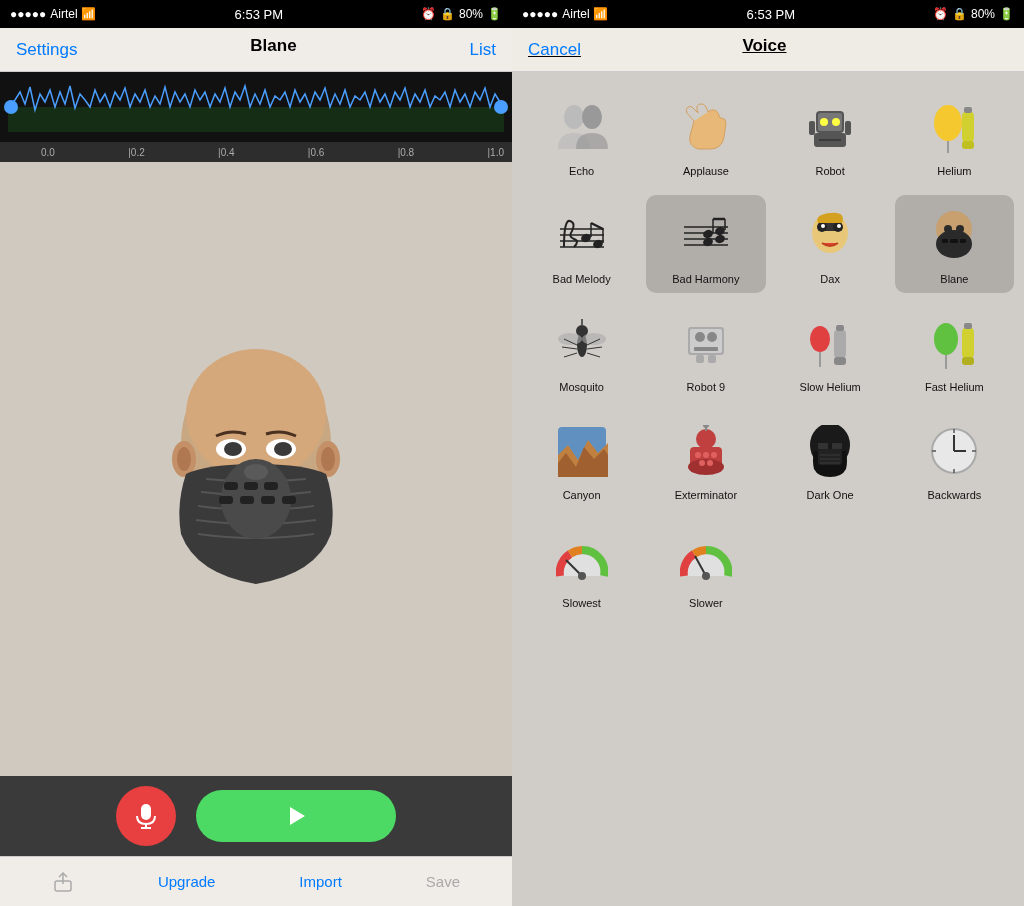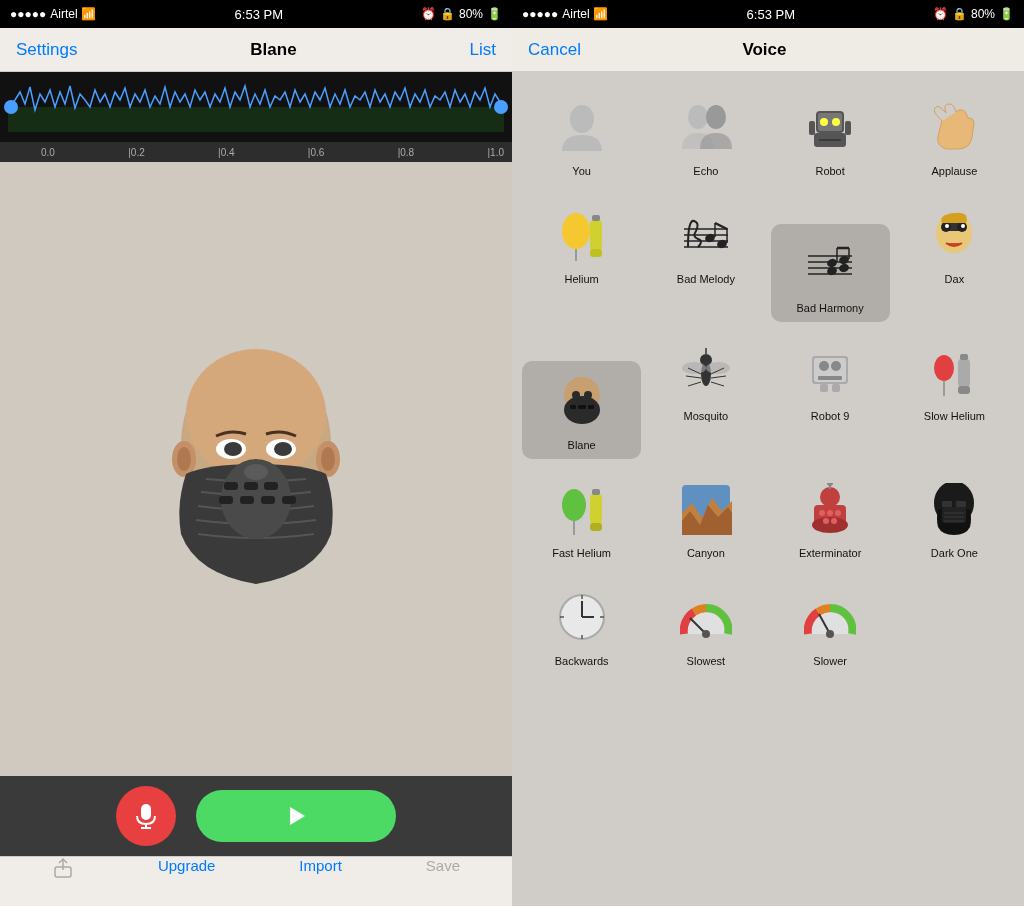--- a/index.html
+++ b/index.html
@@ -31,21 +31,20 @@
       font-size: 12px;
     }
     .status-bar-left { display: flex; align-items: center; gap: 4px; }
     .status-bar-center { font-weight: 400; font-size: 13px; }
     .status-bar-right { display: flex; align-items: center; gap: 4px; font-size: 12px; }
 
     .nav-bar {
       background: #f0ede8;
       border-bottom: 1px solid #ccc;
       display: flex;
-      align-items: center;
       justify-content: space-between;
       padding: 8px 16px;
       height: 44px;
     }
     .nav-btn {
       color: #007aff;
       font-size: 17px;
       font-weight: 400;
       background: none;
       border: none;
@@ -140,20 +139,21 @@
       justify-content: center;
       cursor: pointer;
       border: none;
     }
 
     .bottom-toolbar {
       background: #f0ede8;
       border-top: 1px solid #ccc;
       height: 50px;
       display: flex;
+      align-items: center;
       justify-content: space-around;
       padding: 0 10px;
     }
     .toolbar-btn {
       color: #007aff;
       font-size: 15px;
       background: none;
       border: none;
       cursor: pointer;
       display: flex;
@@ -167,20 +167,21 @@
     .right-panel {
       width: 512px;
       height: 906px;
       background: #d0cdc8;
       display: flex;
       flex-direction: column;
     }
 
     .right-panel .nav-bar {
       background: rgba(240,237,232,0.95);
+      text-decoration: underline;
     }
 
     .voice-grid {
       flex: 1;
       overflow-y: auto;
       padding: 15px 10px;
       display: grid;
       grid-template-columns: repeat(4, 1fr);
       gap: 10px 5px;
       align-content: start;
@@ -190,21 +191,20 @@
       display: flex;
       flex-direction: column;
       align-items: center;
       gap: 6px;
       padding: 8px 4px;
       border-radius: 10px;
       cursor: pointer;
     }
     .voice-item.selected {
       background: rgba(0,0,0,0.15);
-      margin-top: 29px;
     }
     .voice-icon {
       width: 64px;
       height: 64px;
       display: flex;
       align-items: center;
       justify-content: center;
     }
     .voice-label {
       font-size: 11px;
@@ -374,40 +374,42 @@
   </div>
 
   <div class="nav-bar">
     <button class="nav-btn">Cancel</button>
     <span class="nav-title">Voice</span>
     <span style="width:60px"></span>
   </div>
 
   <div class="voice-grid">
 
-    <div class="voice-item">
-      <div class="voice-icon">
-        <svg width="52" height="52" viewBox="0 0 52 52">
-          <ellipse cx="26" cy="18" rx="12" ry="14" fill="#bbb"></ellipse>
-          <path d="M 6 50 Q 6 34 26 34 Q 46 34 46 50" fill="#bbb"></path>
-        </svg>
-      </div>
-      <span class="voice-label">You</span>
-    </div>
 
     <div class="voice-item">
       <div class="voice-icon">
         <svg width="52" height="52" viewBox="0 0 52 52">
           <ellipse cx="18" cy="16" rx="10" ry="12" fill="#bbb"></ellipse>
           <path d="M 2 48 Q 2 32 18 32 Q 34 32 34 48" fill="#bbb" opacity="0.7"></path>
           <ellipse cx="36" cy="16" rx="10" ry="12" fill="#999"></ellipse>
           <path d="M 20 48 Q 20 32 36 32 Q 52 32 52 48" fill="#999" opacity="0.7"></path>
         </svg>
       </div>
       <span class="voice-label">Echo</span>
+    </div>
+
+    <div class="voice-item">
+      <div class="voice-icon">
+        <svg width="52" height="52" viewBox="0 0 52 52">
+          <path d="M 14 20 L 10 35 Q 8 45 18 48 L 30 48 Q 42 48 44 36 L 46 22 Q 46 18 42 17 L 40 17 L 38 12 Q 36 8 32 9 L 32 9 Q 30 9 28 11" stroke="#d4a060" stroke-width="1" fill="#e8b878"></path>
+          <path d="M 28 11 L 26 6 Q 24 2 20 3 Q 16 4 17 8 L 18 12" stroke="#d4a060" stroke-width="1" fill="none"></path>
+          <path d="M 18 12 L 14 8 Q 11 4 8 6 Q 5 8 7 12 L 14 20" stroke="#d4a060" stroke-width="1" fill="none"></path>
+        </svg>
+      </div>
+      <span class="voice-label">Applause</span>
     </div>
 
     <div class="voice-item">
       <div class="voice-icon">
         <svg width="52" height="52" viewBox="0 0 52 52">
           <rect x="12" y="10" width="28" height="22" rx="4" fill="#555"></rect>
           <rect x="14" y="12" width="24" height="18" rx="2" fill="#777"></rect>
           <circle cx="20" cy="21" r="4" fill="#ff4"></circle>
           <circle cx="32" cy="21" r="4" fill="#ff4"></circle>
           <rect x="10" y="32" width="32" height="14" rx="3" fill="#555"></rect>
@@ -415,31 +417,20 @@
           <rect x="41" y="20" width="6" height="14" rx="2" fill="#555"></rect>
           <line x1="15" y1="39" x2="37" y2="39" stroke="#333" stroke-width="1.5"></line>
         </svg>
       </div>
       <span class="voice-label">Robot</span>
     </div>
 
     <div class="voice-item">
       <div class="voice-icon">
         <svg width="52" height="52" viewBox="0 0 52 52">
-          <path d="M 14 20 L 10 35 Q 8 45 18 48 L 30 48 Q 42 48 44 36 L 46 22 Q 46 18 42 17 L 40 17 L 38 12 Q 36 8 32 9 L 32 9 Q 30 9 28 11" stroke="#d4a060" stroke-width="1" fill="#e8b878"></path>
-          <path d="M 28 11 L 26 6 Q 24 2 20 3 Q 16 4 17 8 L 18 12" stroke="#d4a060" stroke-width="1" fill="none"></path>
-          <path d="M 18 12 L 14 8 Q 11 4 8 6 Q 5 8 7 12 L 14 20" stroke="#d4a060" stroke-width="1" fill="none"></path>
-        </svg>
-      </div>
-      <span class="voice-label">Applause</span>
-    </div>
-
-    <div class="voice-item">
-      <div class="voice-icon">
-        <svg width="52" height="52" viewBox="0 0 52 52">
 
           <ellipse cx="20" cy="22" rx="14" ry="18" fill="#f5c830"></ellipse>
           <line x1="20" y1="40" x2="20" y2="52" stroke="#888" stroke-width="1.5"></line>
 
           <rect x="34" y="10" width="12" height="32" rx="5" fill="#d0d030"></rect>
           <rect x="36" y="6" width="8" height="6" rx="2" fill="#888"></rect>
           <rect x="34" y="40" width="12" height="8" rx="3" fill="#c0c020"></rect>
         </svg>
       </div>
       <span class="voice-label">Helium</span>

